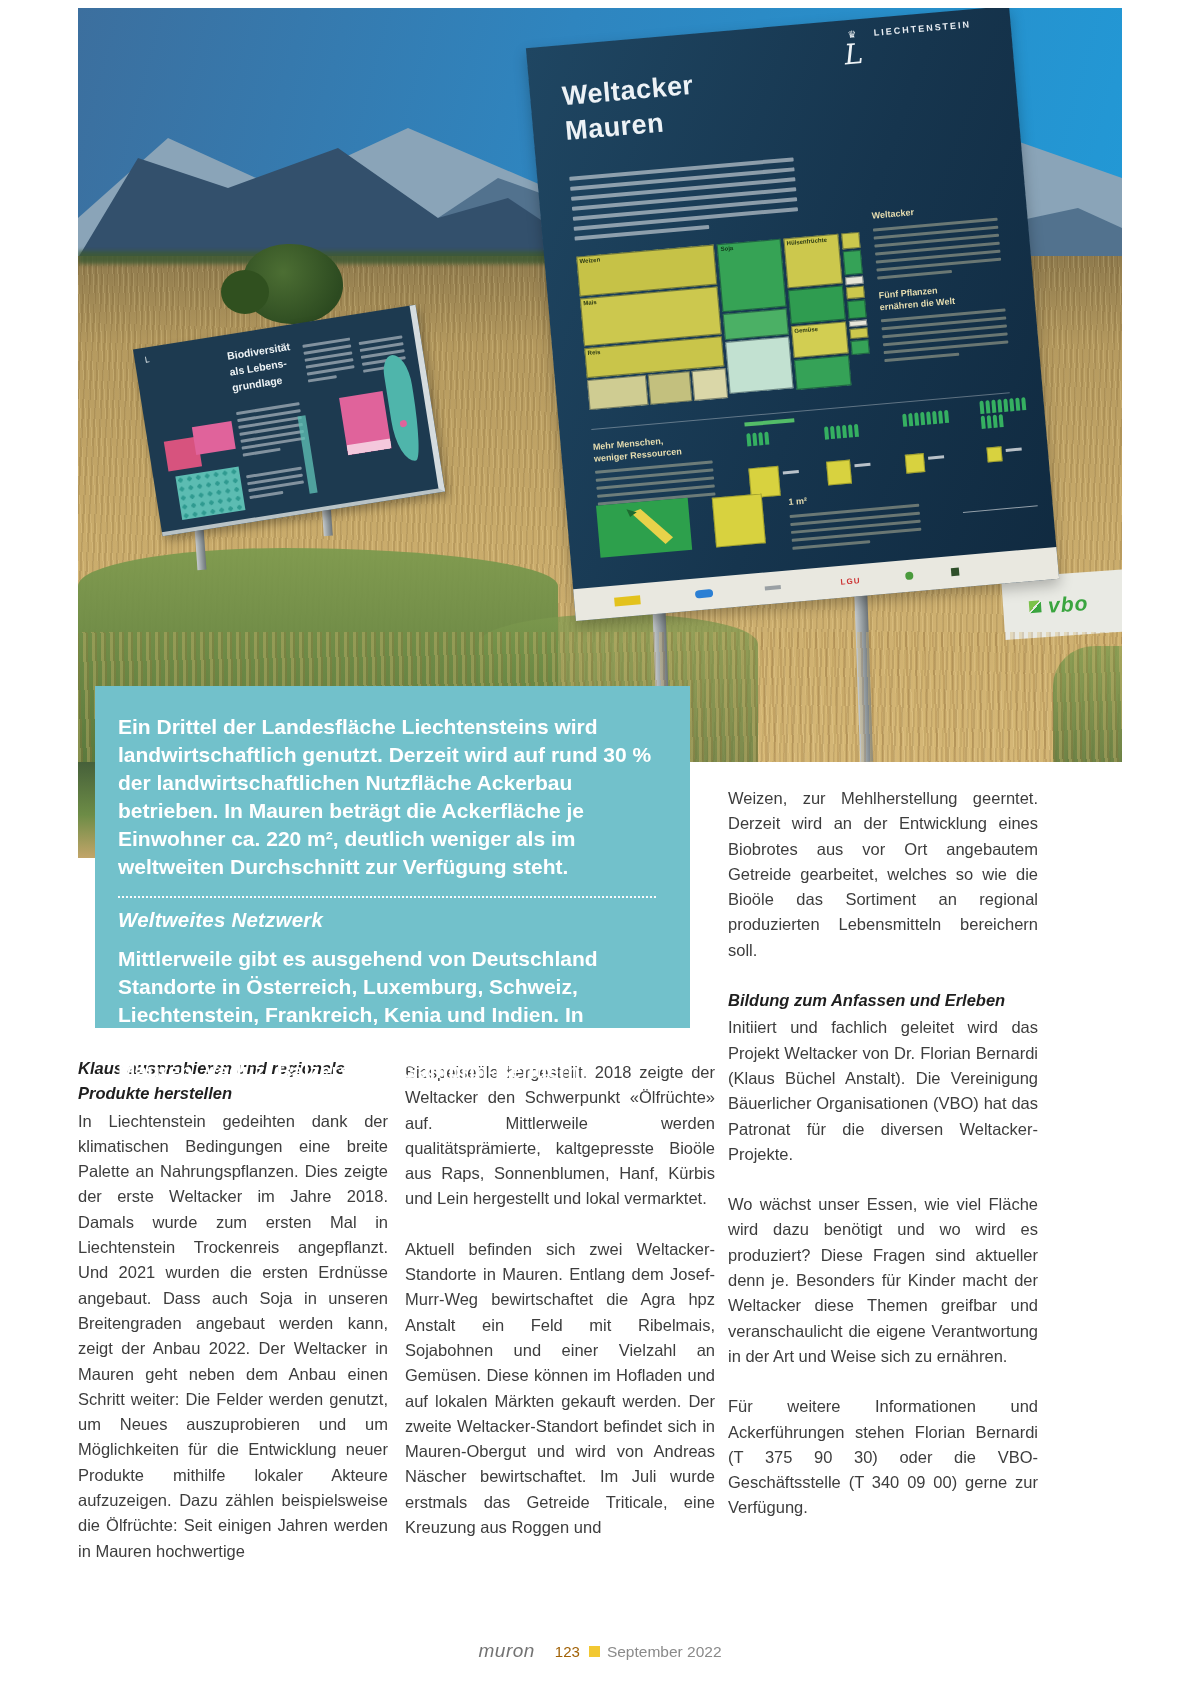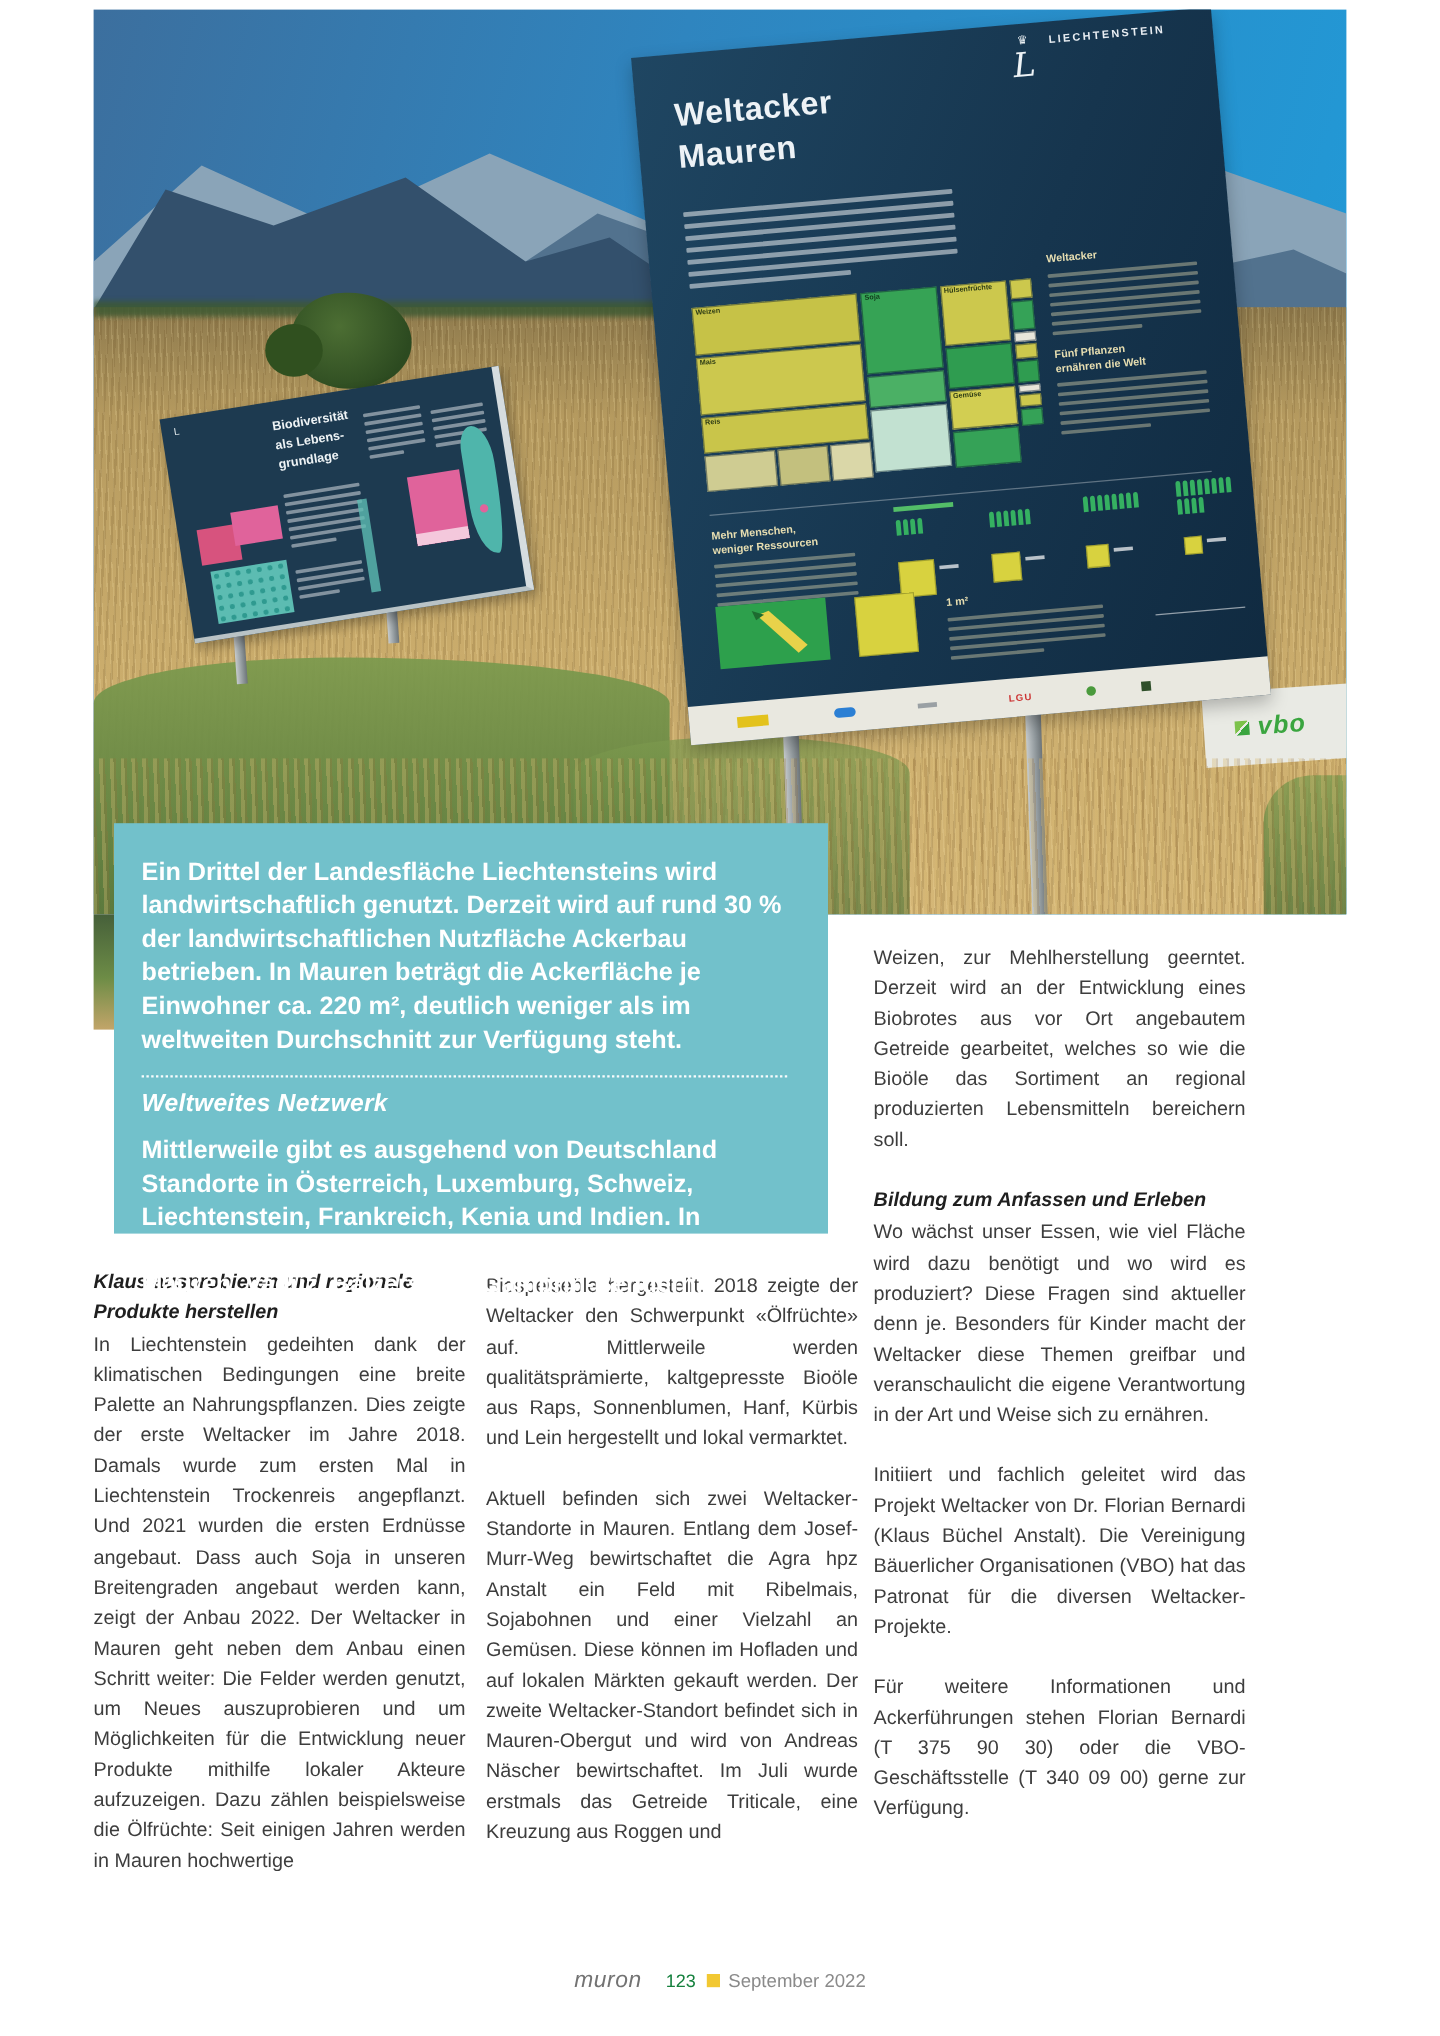--- a/index.html
+++ b/index.html
@@ -97,21 +97,21 @@
   
   .col{position:absolute;width:310px;font-size:16.5px;line-height:25.3px;color:#3d3d3d;
      text-align:justify;hyphens:auto;}
   .col p{margin:0 0 25px;}
   .col-heading{font-weight:bold;font-style:italic;color:#1f1f1f;text-align:left;
      line-height:25.3px;margin:0 0 2px;}
 
   
   .pfoot{position:absolute;left:0;top:1640px;width:1200px;text-align:center;color:#8a8a8a;}
   .muron{font-style:italic;font-size:19px;color:#737373;letter-spacing:.5px;}
-  .pnum{font-size:15px;color:#15803d;margin-left:20px;}
+  .pnum{font-size:15px;color:#a16207;margin-left:20px;}
   .ysq{display:inline-block;width:11px;height:11px;background:#f2c832;margin:0 7px 0 9px;}
   .pdate{font-size:15.5px;color:#8a8a8a;}
 </style>
 </head>
 <body>
 
 <div class="page">
 
   <div class="photo">
     <svg class="mtns" viewBox="0 0 1044 220" preserveAspectRatio="none">
@@ -370,22 +370,22 @@
   </div>
 
   <div class="col" style="left:405px;top:1060px;">
     <p>Biospeiseöle hergestellt. 2018 zeigte der Weltacker den Schwerpunkt «Ölfrüchte» auf. Mittlerweile werden qualitätsprämierte, kaltgepresste Bioöle aus Raps, Sonnenblumen, Hanf, Kürbis und Lein hergestellt und lokal vermarktet.</p>
     <p>Aktuell befinden sich zwei Weltacker-Standorte in Mauren. Entlang dem Josef-Murr-Weg bewirtschaftet die Agra hpz Anstalt ein Feld mit Ribelmais, Sojabohnen und einer Vielzahl an Gemüsen. Diese können im Hofladen und auf lokalen Märkten gekauft werden. Der zweite Weltacker-Standort befindet sich in Mauren-Obergut und wird von Andreas Näscher bewirtschaftet. Im Juli wurde erstmals das Getreide Triticale, eine Kreuzung aus Roggen und</p>
   </div>
 
   <div class="col" style="left:728px;top:786px;">
     <p>Weizen, zur Mehlherstellung geerntet. Derzeit wird an der Entwicklung eines Biobrotes aus vor Ort angebautem Getreide gearbeitet, welches so wie die Bioöle das Sortiment an regional produzierten Lebensmitteln bereichern soll.</p>
     <div class="col-heading">Bildung zum Anfassen und Erleben</div>
+    <p>Initiiert und fachlich geleitet wird das Projekt Weltacker von Dr. Florian Bernardi (Klaus Büchel Anstalt). Die Vereinigung Bäuerlicher Organisationen (VBO) hat das Patronat für die diversen Weltacker-Projekte.</p>
     <p>Wo wächst unser Essen, wie viel Fläche wird dazu benötigt und wo wird es produziert? Diese Fragen sind aktueller denn je. Besonders für Kinder macht der Weltacker diese Themen greifbar und veranschaulicht die eigene Verantwortung in der Art und Weise sich zu ernähren.</p>
-    <p>Initiiert und fachlich geleitet wird das Projekt Weltacker von Dr. Florian Bernardi (Klaus Büchel Anstalt). Die Vereinigung Bäuerlicher Organisationen (VBO) hat das Patronat für die diversen Weltacker-Projekte.</p>
     <p>Für weitere Informationen und Ackerführungen stehen Florian Bernardi (T 375 90 30) oder die VBO-Geschäftsstelle (T 340 09 00) gerne zur Verfügung.</p>
   </div>
 
   <div class="pfoot">
     <span class="muron">muron</span><span class="pnum">123</span><span class="ysq"></span><span class="pdate">September 2022</span>
   </div>
 
 </div>
 
 </body></html>

